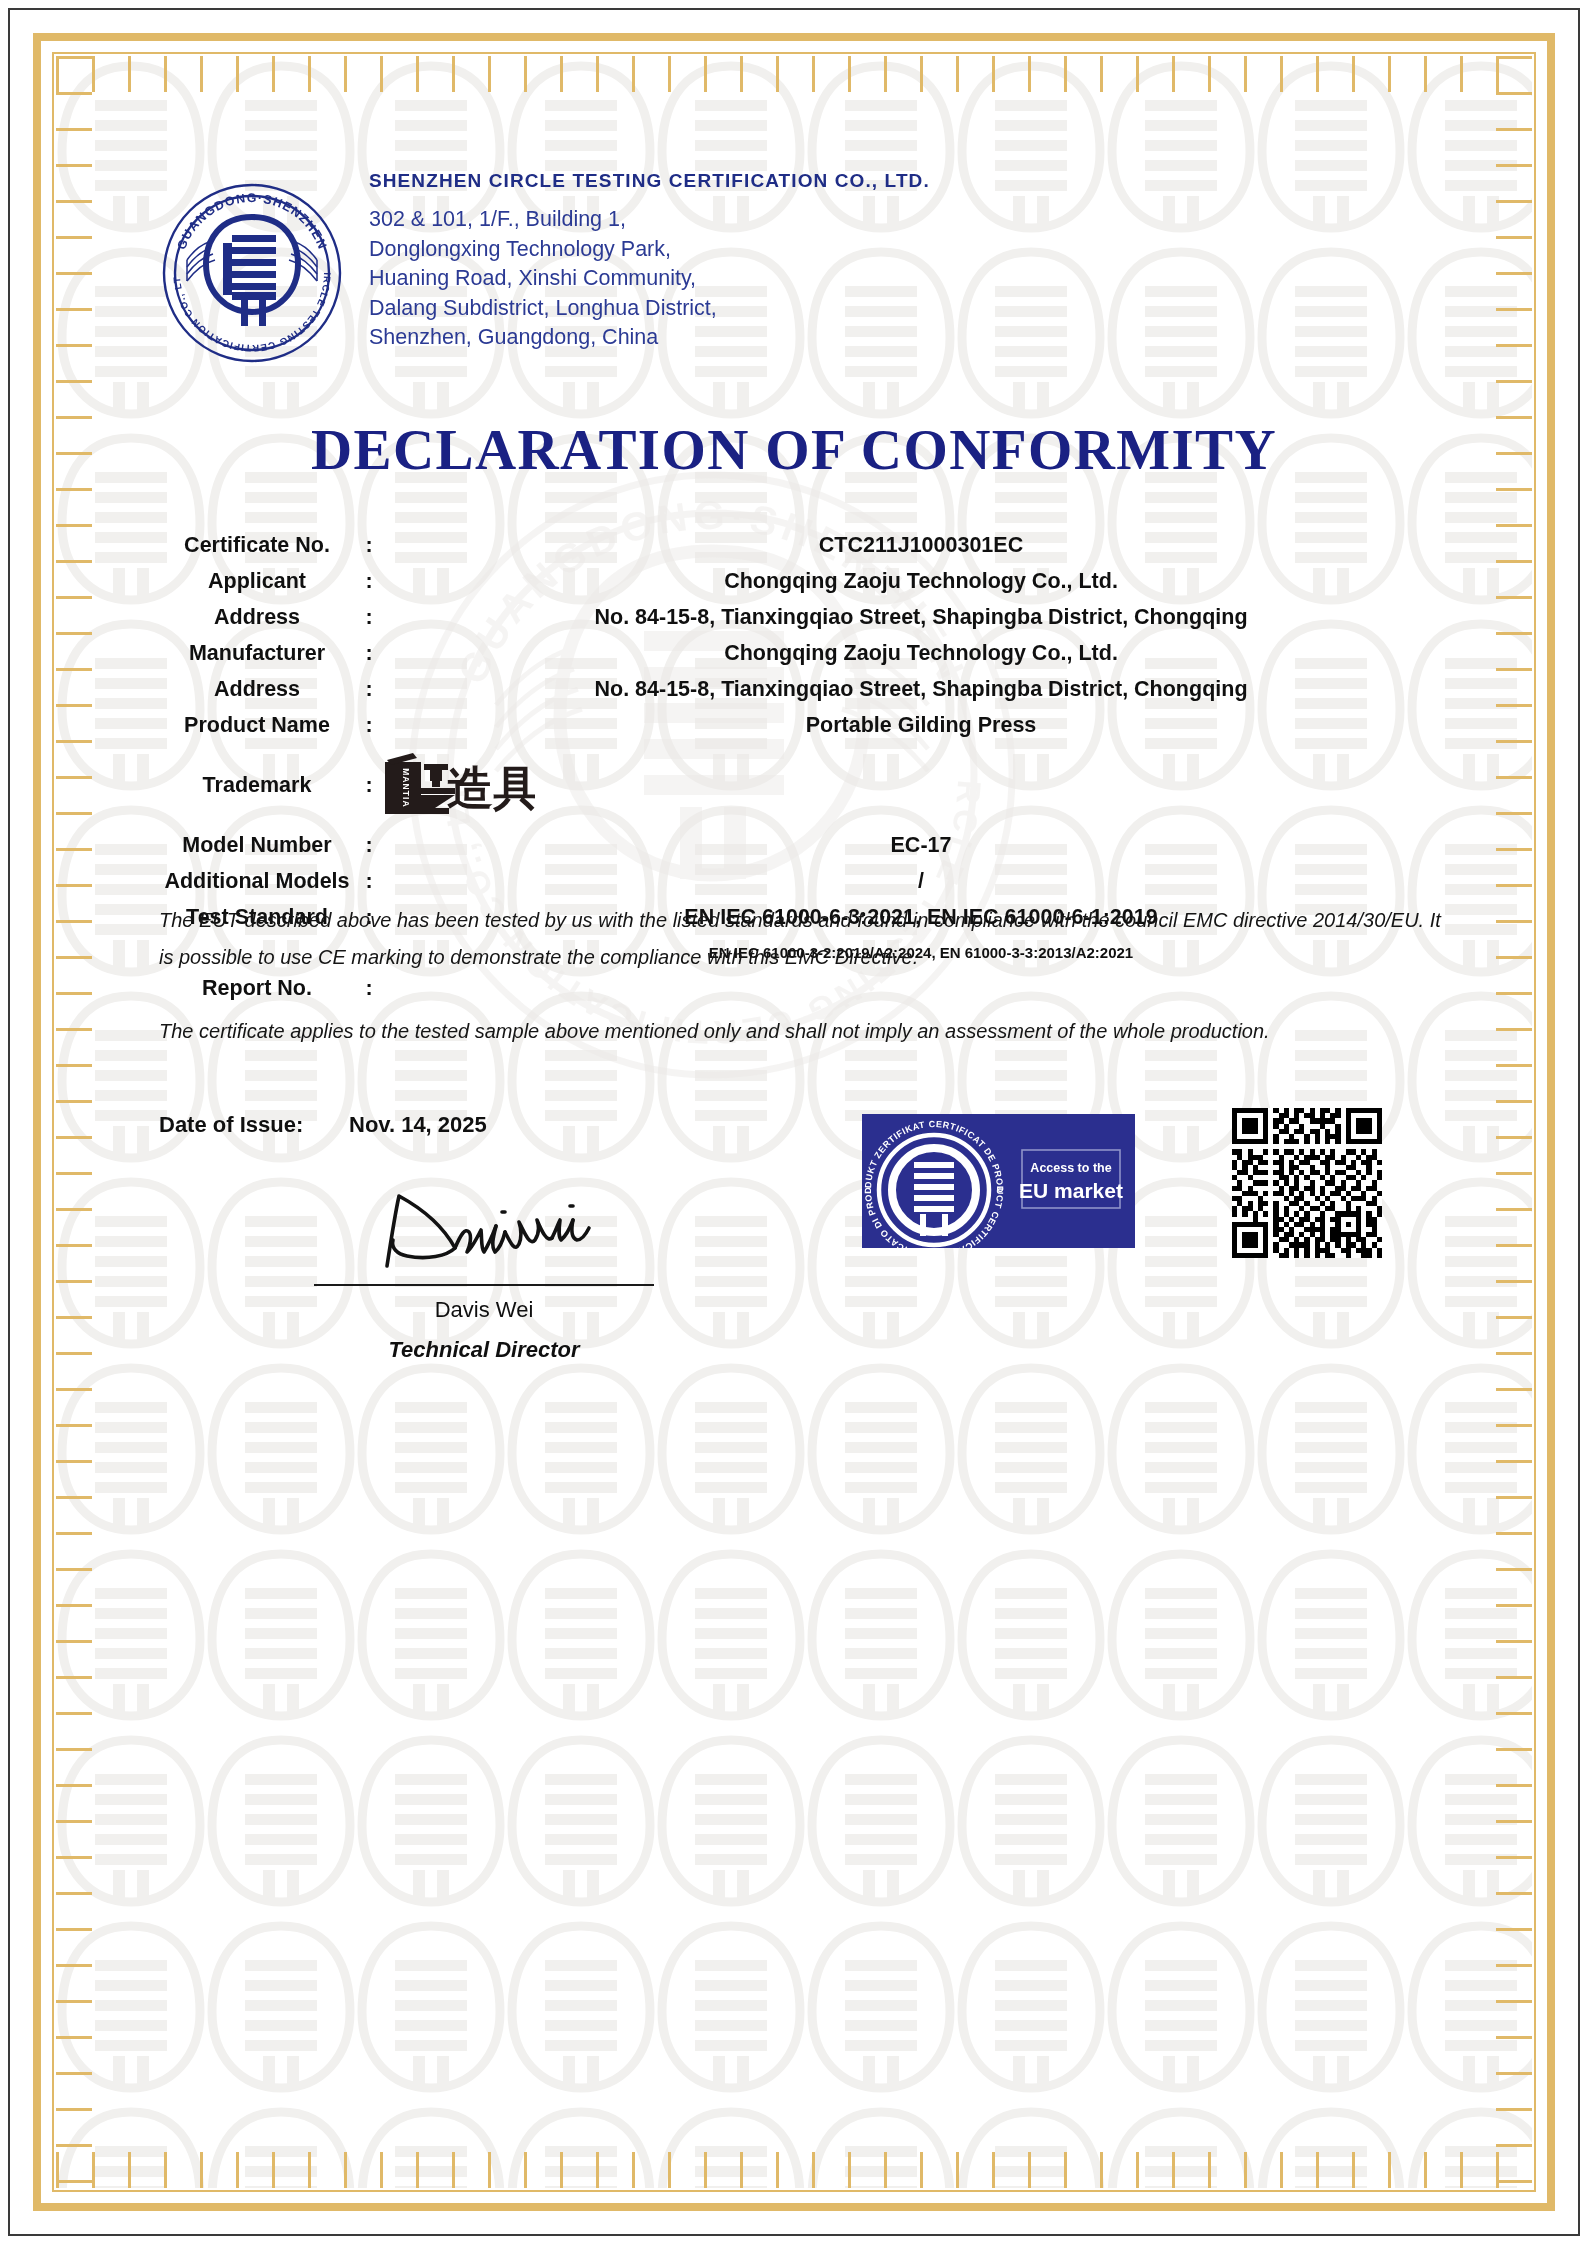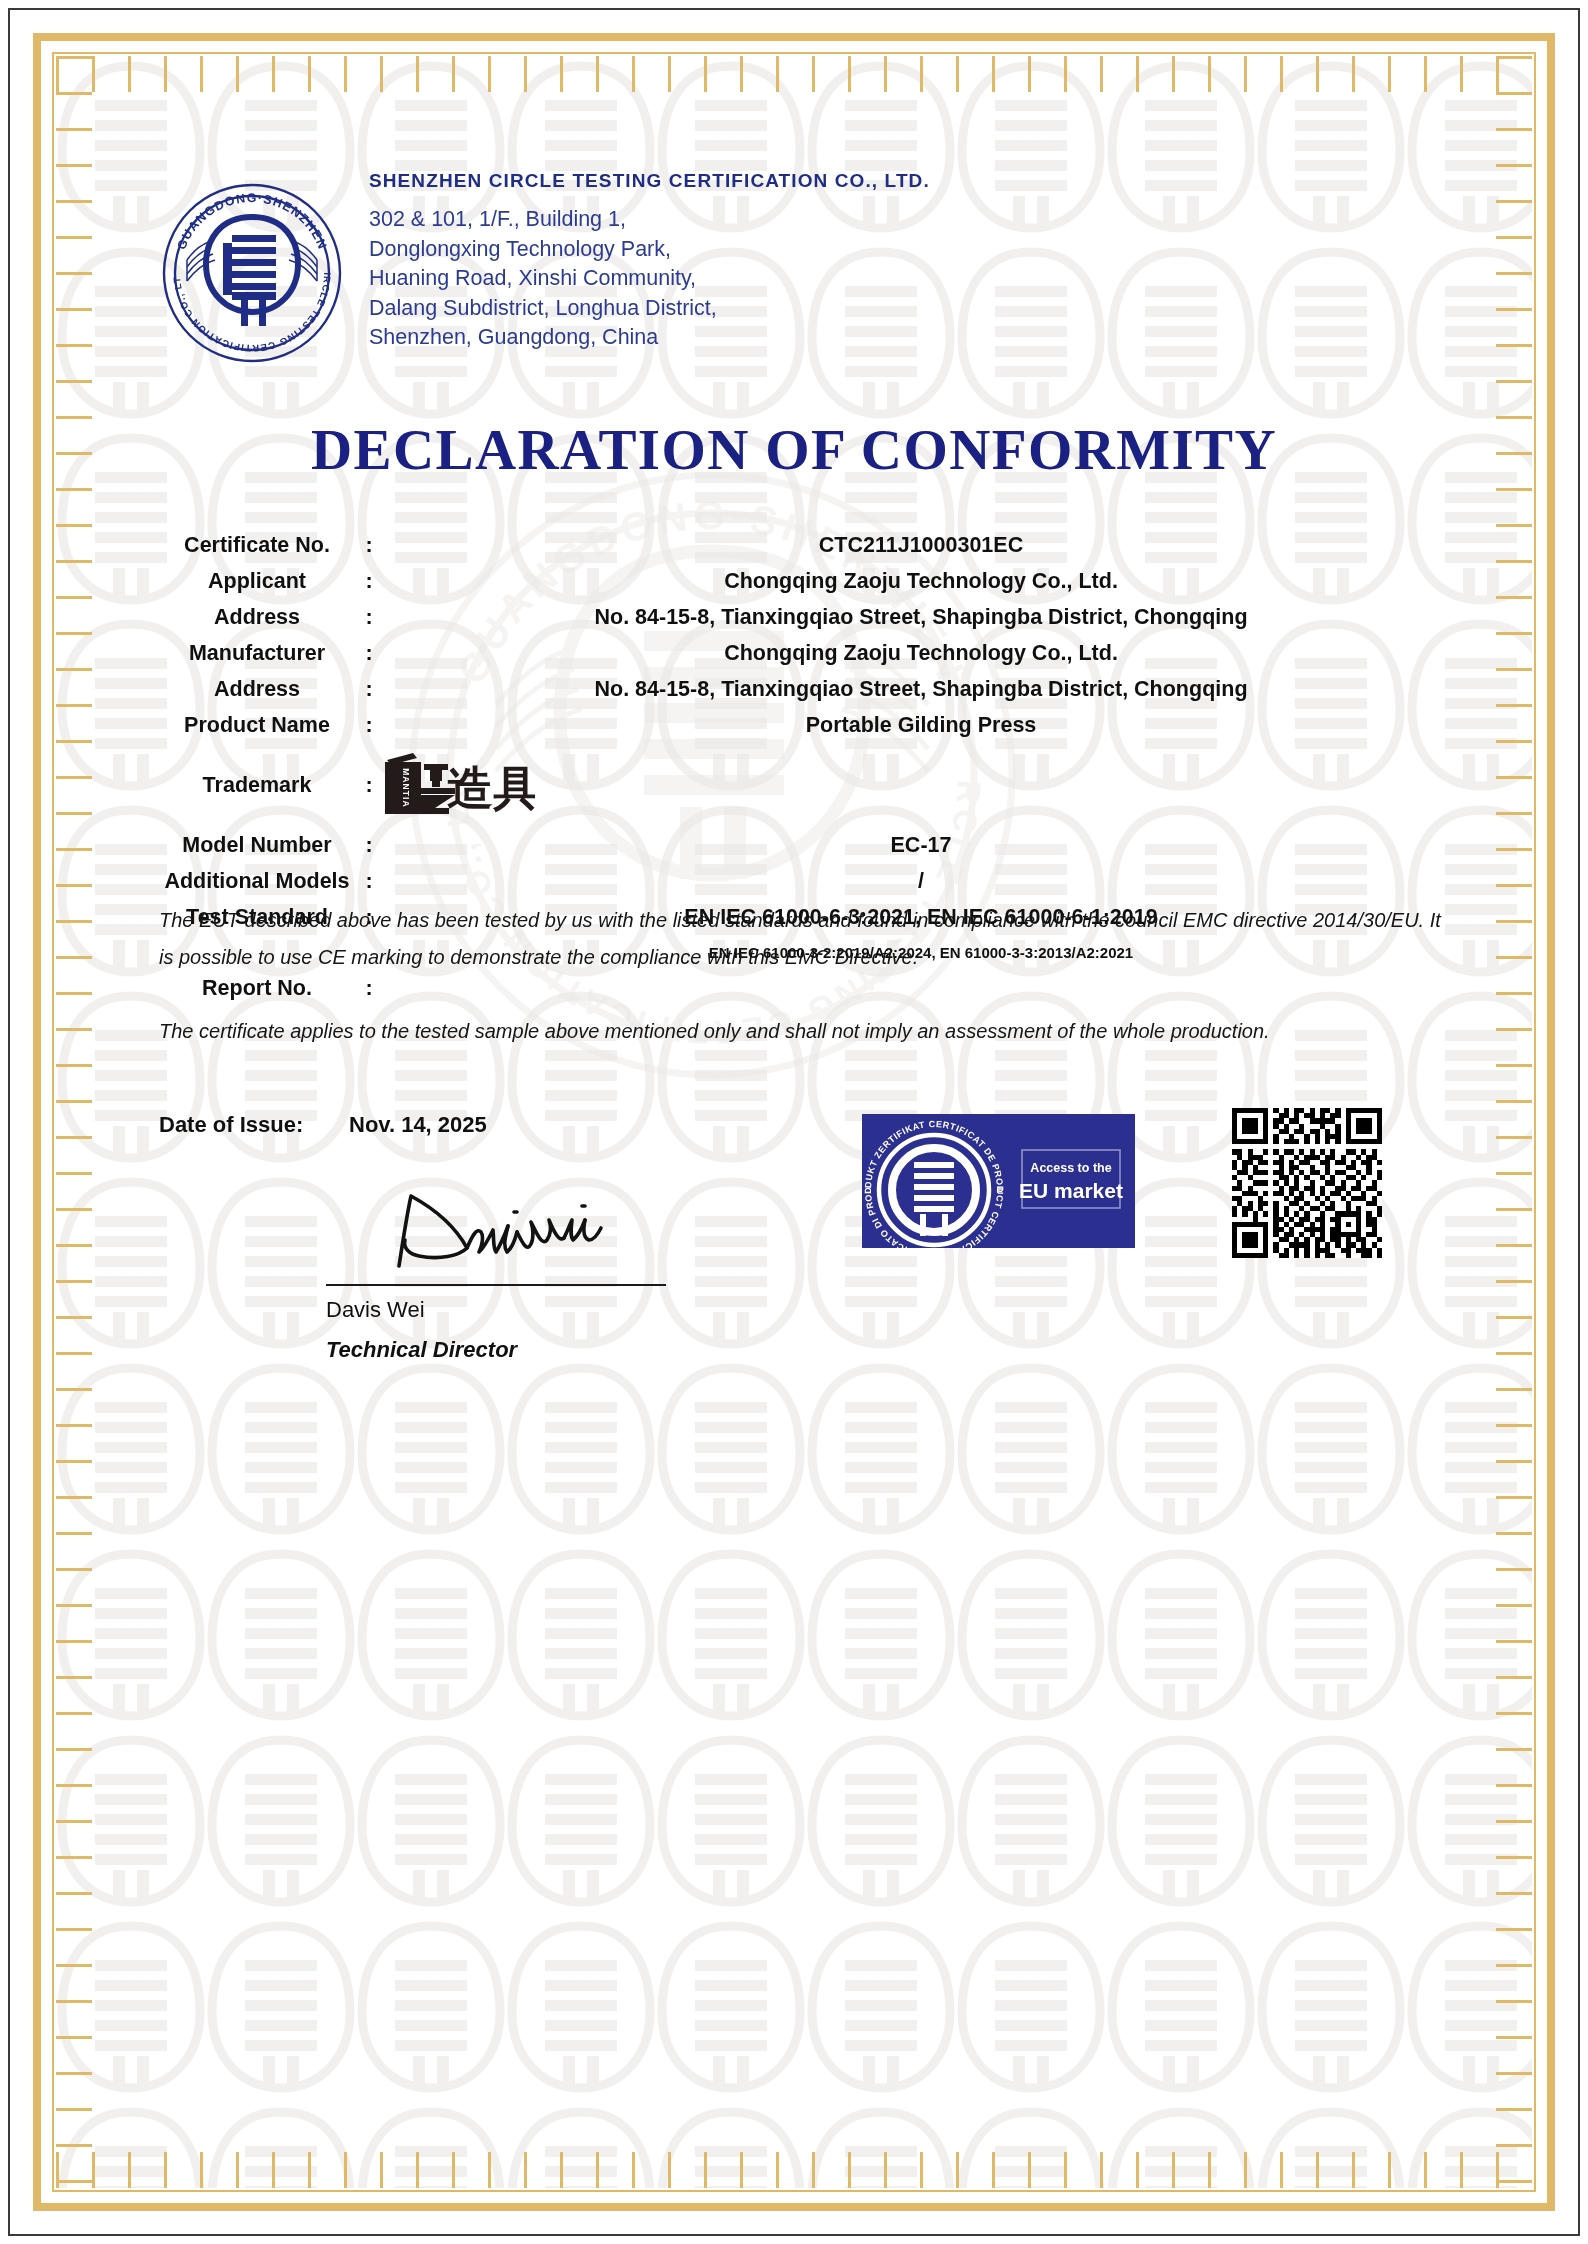--- a/index.html
+++ b/index.html
@@ -182,23 +182,23 @@
     position:absolute;
     left:67px;top:1020px;
     display:flex;
     font-size:22px;font-weight:bold;color:#101010;
   }
   .date-label{width:190px;flex:0 0 190px;}
 
   
   .sig-block{
     position:absolute;
-    left:234px;top:1090px;
+    left:222px;top:1090px;
     width:340px;
-    text-align:left;
+    text-align:center;
   }
   .sig-img{width:230px;height:96px;margin:0 auto;display:block;}
   .sig-line{
     width:340px;height:2px;background:#1a1a1a;
     margin:6px auto 0 auto;
   }
   .sig-name{
     font-size:22px;color:#101010;margin-top:11px;
   }
   .sig-title{

